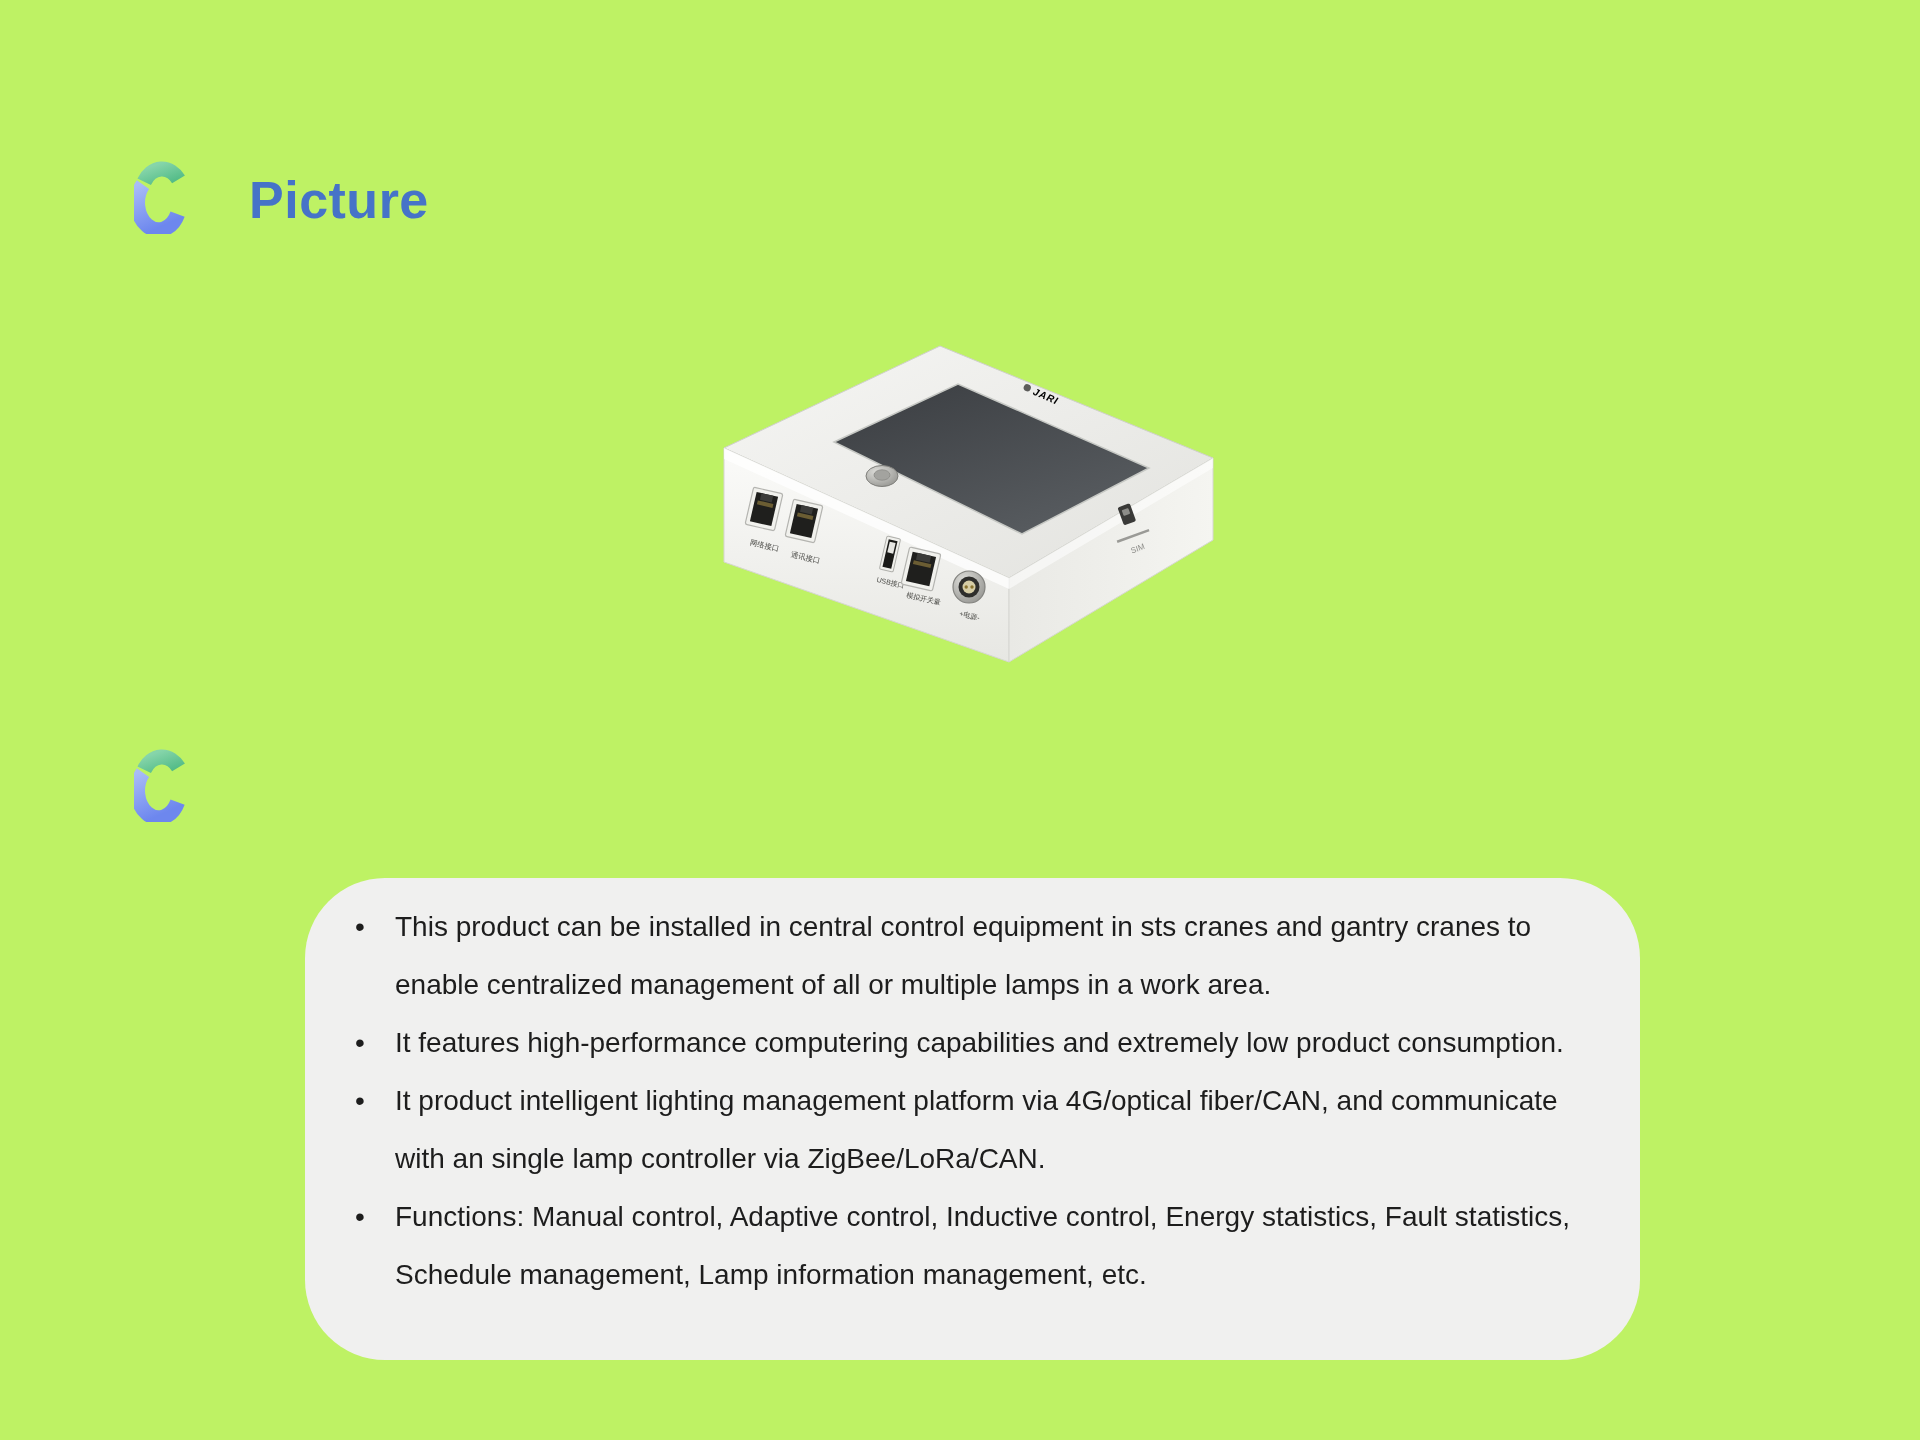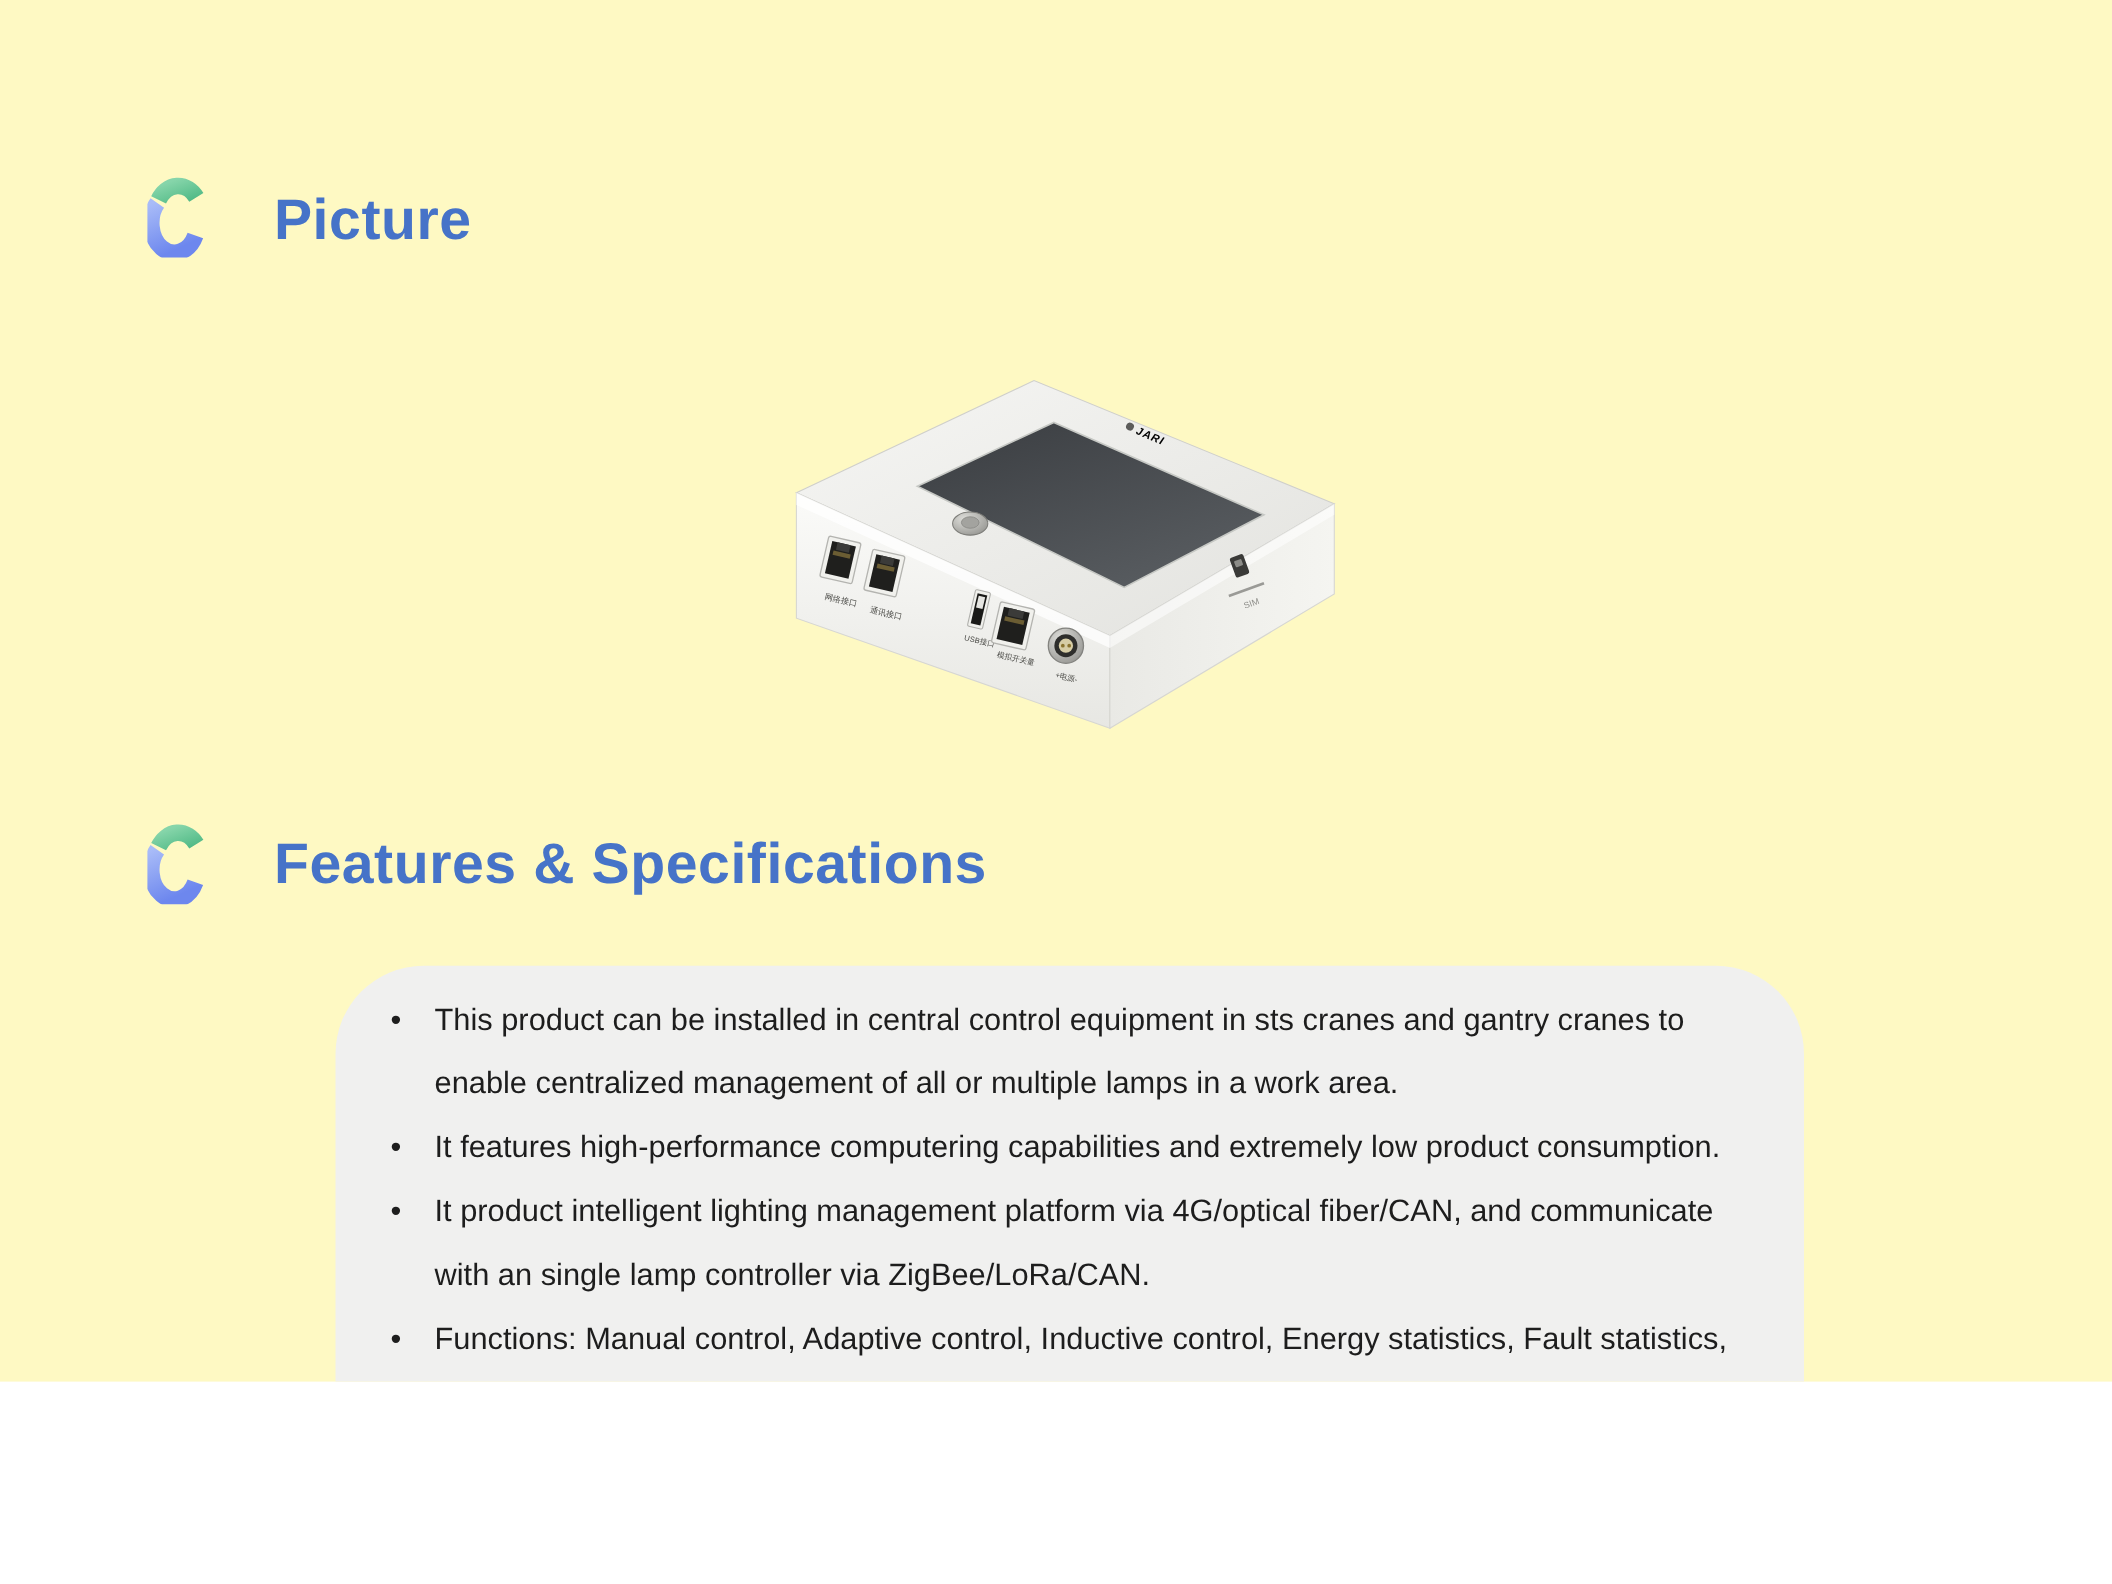--- a/index.html
+++ b/index.html
@@ -1,17 +1,17 @@
 <!DOCTYPE html>
 <html><head>
 <meta charset="utf-8">
 <style>
   * { margin:0; padding:0; box-sizing:border-box; }
   html,body { width:1920px; height:1440px; background:#ffffff; font-family:"Liberation Sans", sans-serif; }
-  .page { position:relative; width:1920px; height:1256px; background:#fef9c3; overflow:hidden; }
+  .page { position:relative; width:1920px; height:1440px; background:#bef264; overflow:hidden; }
 
   .section-logo { position:absolute; width:58px; height:76px; }
   .logo-1 { left:134px; top:158px; }
   .logo-2 { left:134px; top:746px; }
 
   .section-heading { position:absolute; left:249px; font-size:52px; font-weight:bold;
                      color:#4673c8; line-height:56px; letter-spacing:0.5px; white-space:nowrap; }
   .heading-1 { top:172px; }
   .heading-2 { top:758px; }
 
@@ -139,21 +139,20 @@
         <line x1="392" y1="196" x2="426" y2="196" stroke="#9a9a96" stroke-width="2.5"></line>
         <text x="409" y="212" font-size="8" fill="#8e8e8a" text-anchor="middle">SIM</text>
       </g>
     </svg>
   </div>
 
   <svg class="section-logo logo-2" viewBox="0 0 58 76">
     <path d="M 10.2,23.7 A 21,27 0 0 1 44.5,21.4" fill="none" stroke="url(#gGrad)" stroke-width="15"></path>
     <path d="M 9.0,26.6 A 21,27 0 1 0 43.6,56.1" fill="none" stroke="url(#bGrad)" stroke-width="15"></path>
   </svg>
-  <h1 class="section-heading heading-2">Features &amp; Specifications</h1>
 
   <div class="feature-box">
     <ul class="feature-list">
       <li>
         <span class="bullet-marker">•</span>
         <p class="bullet-text"><b></b><span>This product can be installed in central control equipment in sts cranes and gantry cranes to enable centralized management of all or multiple lamps in a work area.</span></p>
       </li>
       <li>
         <span class="bullet-marker">•</span>
         <p class="bullet-text"><b></b><span>It features high-performance computering capabilities and extremely low product consumption.</span></p>

